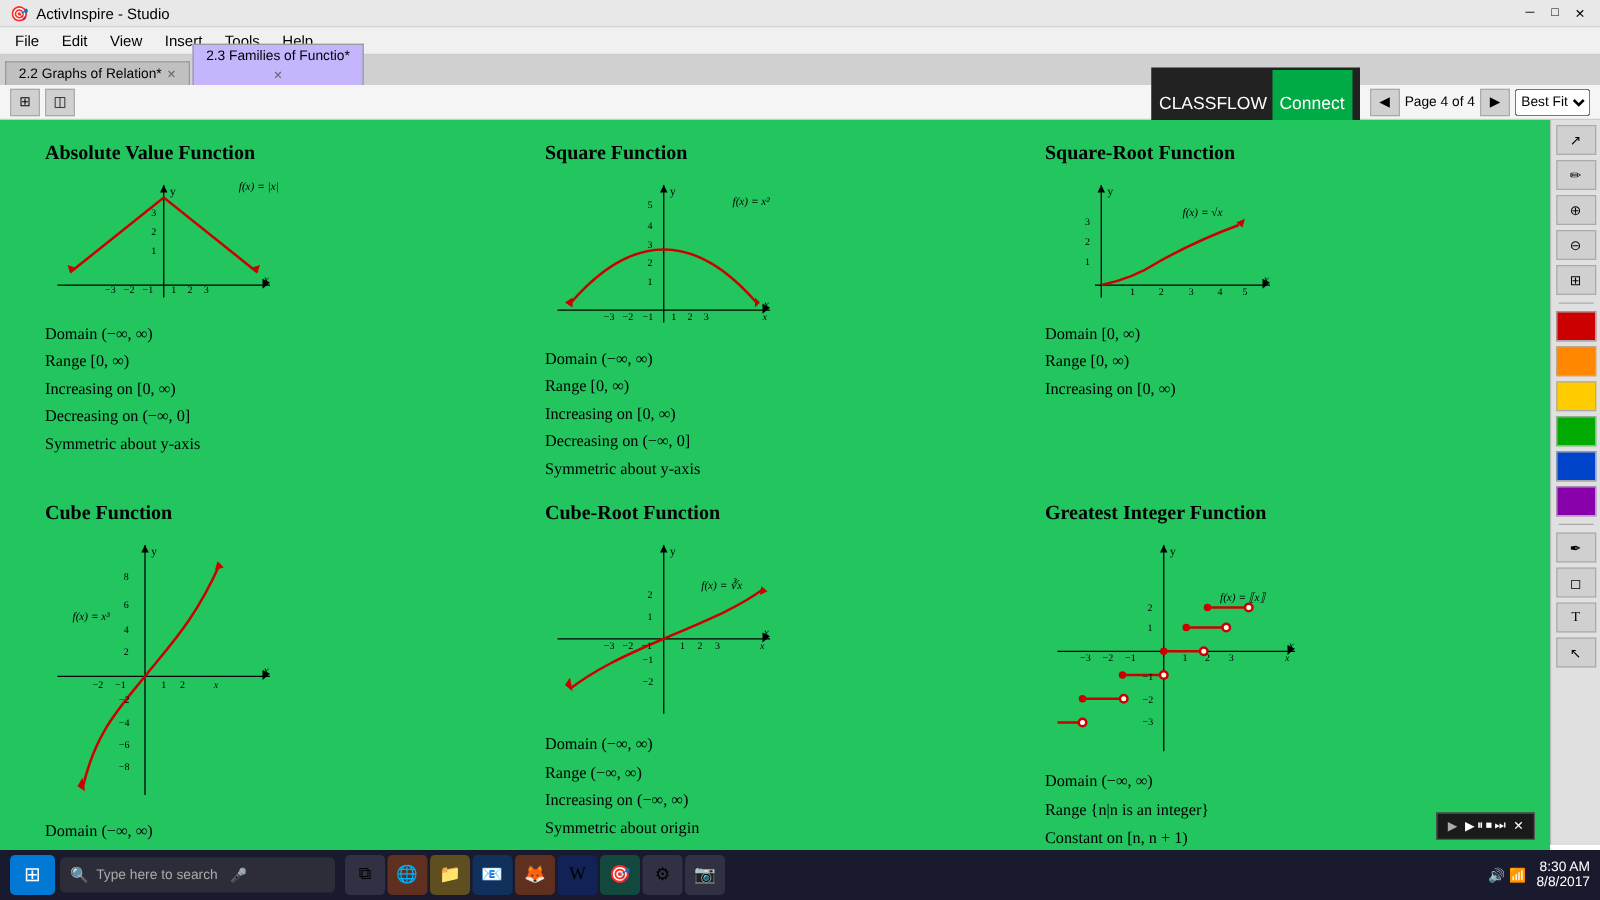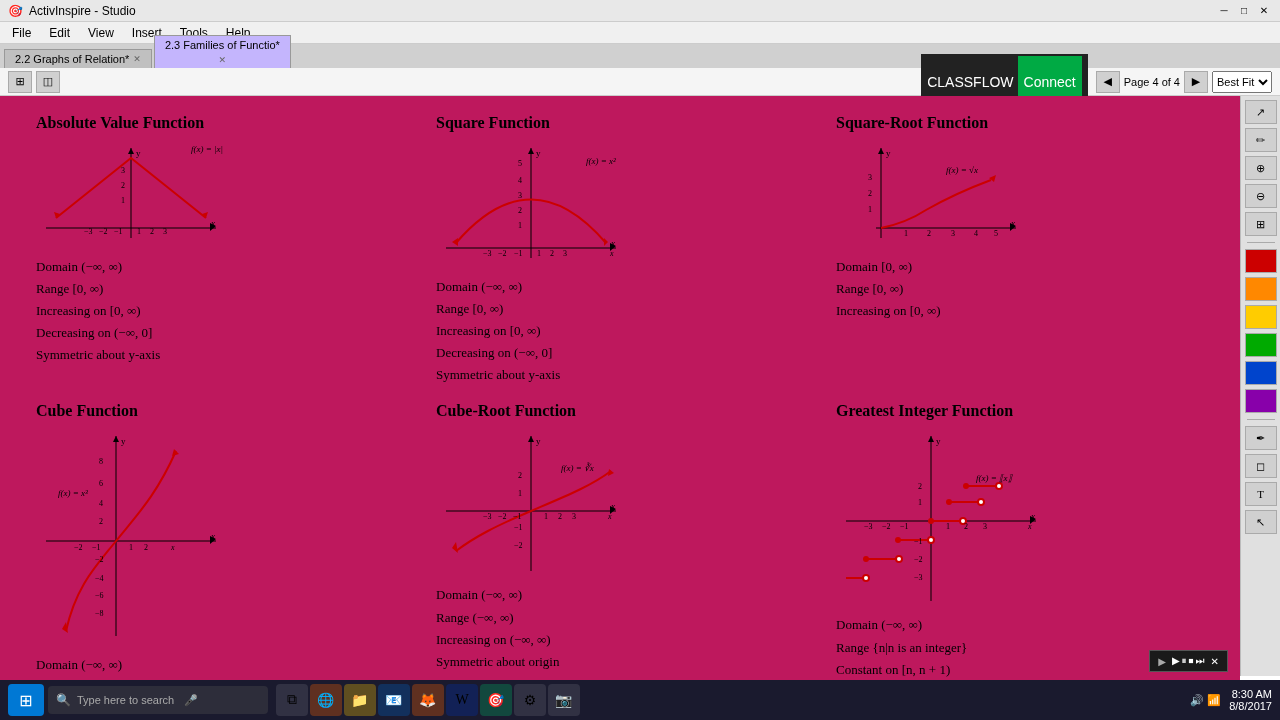--- a/index.html
+++ b/index.html
@@ -102,21 +102,21 @@
       font-size: 11px;
     }
 
     
     .main-content {
       position: absolute;
       top: 96px;
       left: 0;
       right: 40px;
       bottom: 40px;
-      background: #be185d;
+      background: #22c55e;
       overflow: hidden;
     }
 
     
     .math-grid {
       display: grid;
       grid-template-columns: 1fr 1fr 1fr;
       grid-template-rows: 1fr 1fr;
       width: 100%;
       height: 100%;

